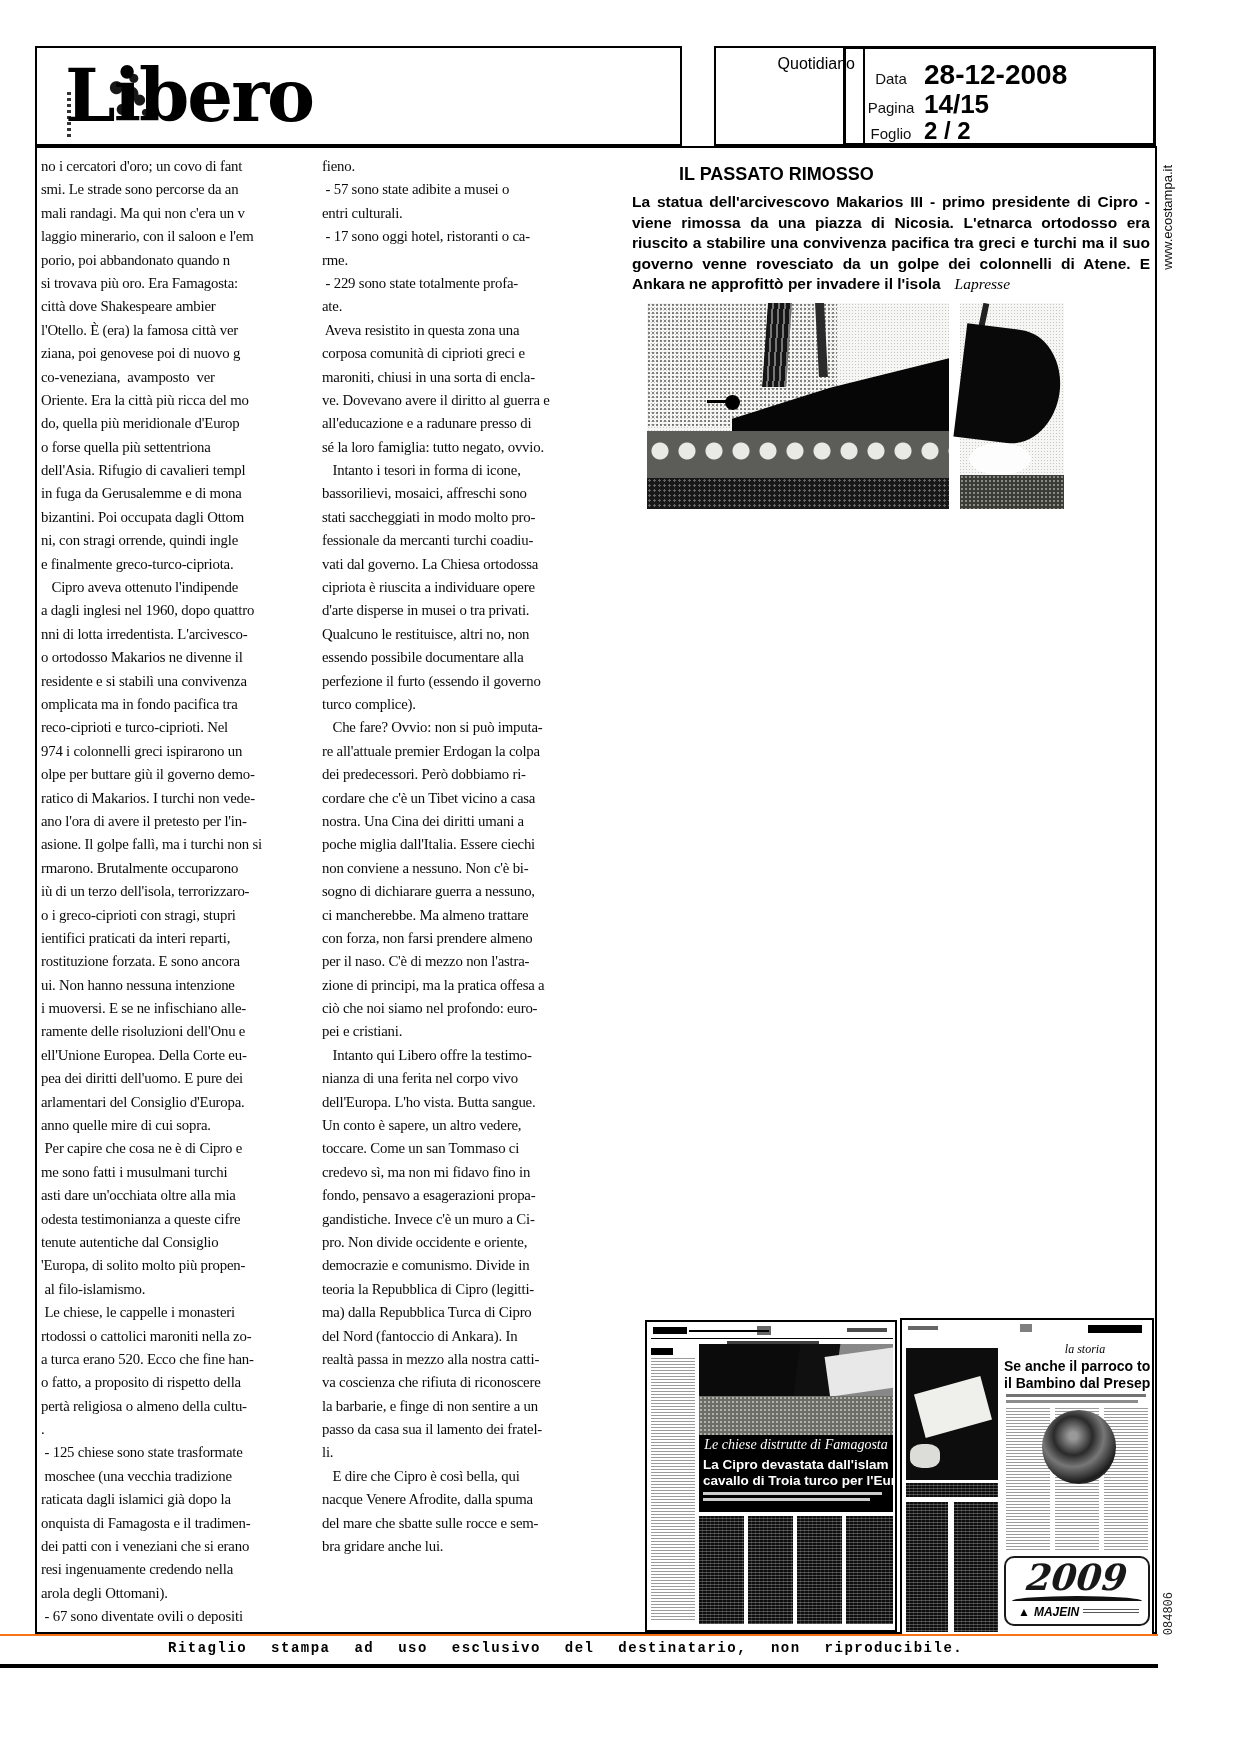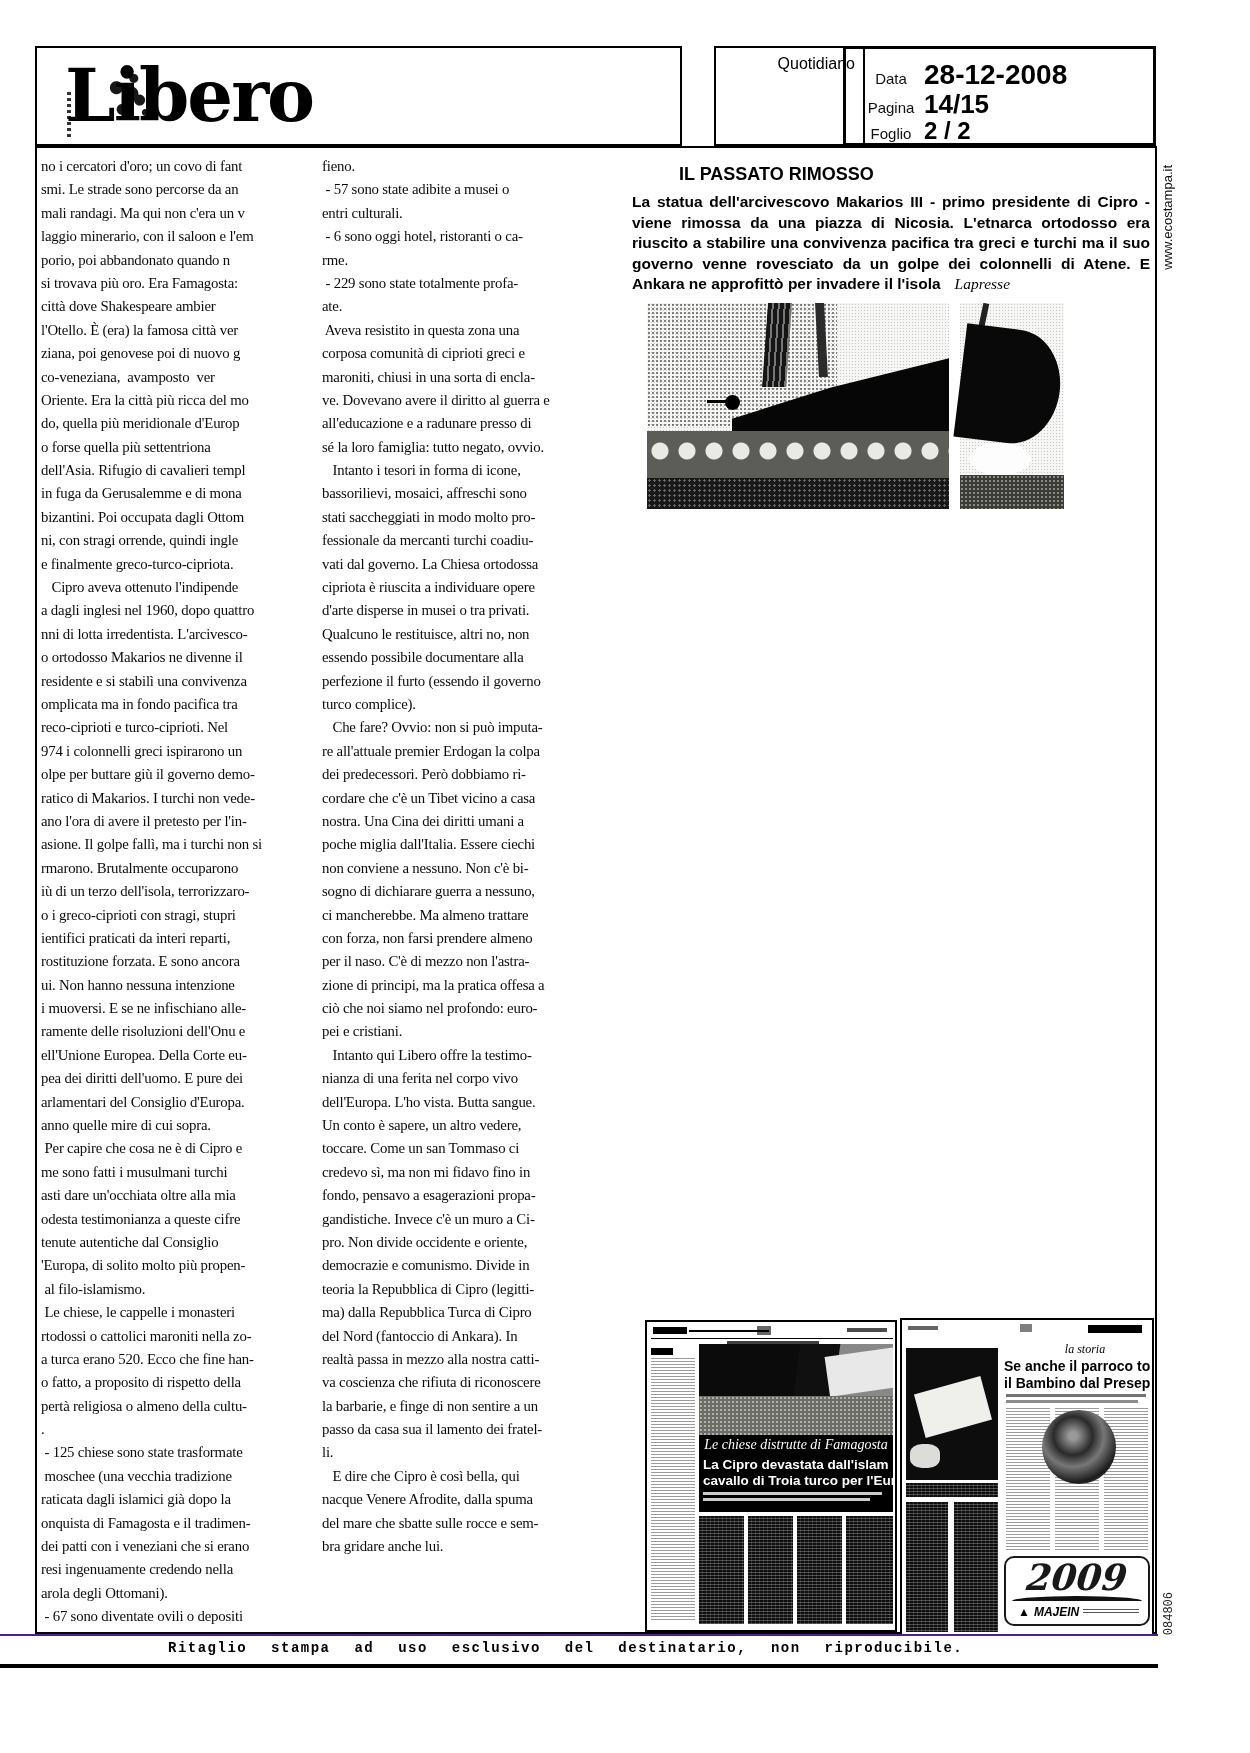--- a/index.html
+++ b/index.html
@@ -120,21 +120,21 @@
   .tr-ad .year{font-family:"DejaVu Serif",serif;font-style:italic;font-weight:bold;font-size:36px;
        line-height:38px;text-align:center;color:#181818;transform:skewX(-6deg);}
   .tr-ad .swoosh{height:5px;background:#111;border-radius:50% 50% 0 0/100% 100% 0 0;margin:0 6px;}
   .tr-ad .brandrow{display:flex;align-items:center;gap:4px;padding:4px 0 0 12px;
        font-family:"Liberation Sans",sans-serif;font-weight:bold;font-style:italic;font-size:12px;}
   .tr-ad .brand-lines{width:56px;height:6px;
        background:repeating-linear-gradient(180deg,#555 0 1px,transparent 1px 3px);}
 
   
   .footer-band{position:absolute;left:0;top:1634px;width:1158px;height:28px;
-       border-top:2px solid #4c1d95;border-bottom:4px solid #000;box-sizing:content-box;background:#fff;}
+       border-top:2px solid #f97316;border-bottom:4px solid #000;box-sizing:content-box;background:#fff;}
   .footer-text{position:absolute;left:168px;top:4px;font-family:"Liberation Mono",monospace;
        font-weight:bold;font-size:14px;letter-spacing:1.5px;word-spacing:14px;white-space:nowrap;}
 
   
   .v-site{position:absolute;left:1160px;top:165px;width:22px;height:132px;}
   .v-site span{display:inline-block;writing-mode:vertical-rl;transform:rotate(180deg);
        font-family:"Liberation Sans",sans-serif;font-size:13px;color:#111;}
   .v-code{position:absolute;left:1162px;top:1592px;width:20px;height:52px;}
   .v-code span{display:inline-block;writing-mode:vertical-rl;transform:rotate(180deg);
        font-family:"Liberation Mono",monospace;font-size:12px;color:#222;}
@@ -237,21 +237,21 @@
         <div class="tl">onquista di Famagosta e il tradimen-</div>
         <div class="tl">dei patti con i veneziani che si erano</div>
         <div class="tl">resi ingenuamente credendo nella</div>
         <div class="tl">arola degli Ottomani).</div>
         <div class="tl"> - 67 sono diventate ovili o depositi</div>
       </div>
     <div class="col mid-col">
         <div class="tl">fieno.</div>
         <div class="tl"> - 57 sono state adibite a musei o</div>
         <div class="tl">entri culturali.</div>
-        <div class="tl"> - 6 sono oggi hotel, ristoranti o ca-</div>
+        <div class="tl"> - 17 sono oggi hotel, ristoranti o ca-</div>
         <div class="tl">rme.</div>
         <div class="tl"> - 229 sono state totalmente profa-</div>
         <div class="tl">ate.</div>
         <div class="tl"> Aveva resistito in questa zona una</div>
         <div class="tl">corposa comunità di ciprioti greci e</div>
         <div class="tl">maroniti, chiusi in una sorta di encla-</div>
         <div class="tl">ve. Dovevano avere il diritto al guerra e</div>
         <div class="tl">all'educazione e a radunare presso di</div>
         <div class="tl">sé la loro famiglia: tutto negato, ovvio.</div>
         <div class="tl">   Intanto i tesori in forma di icone,</div>

